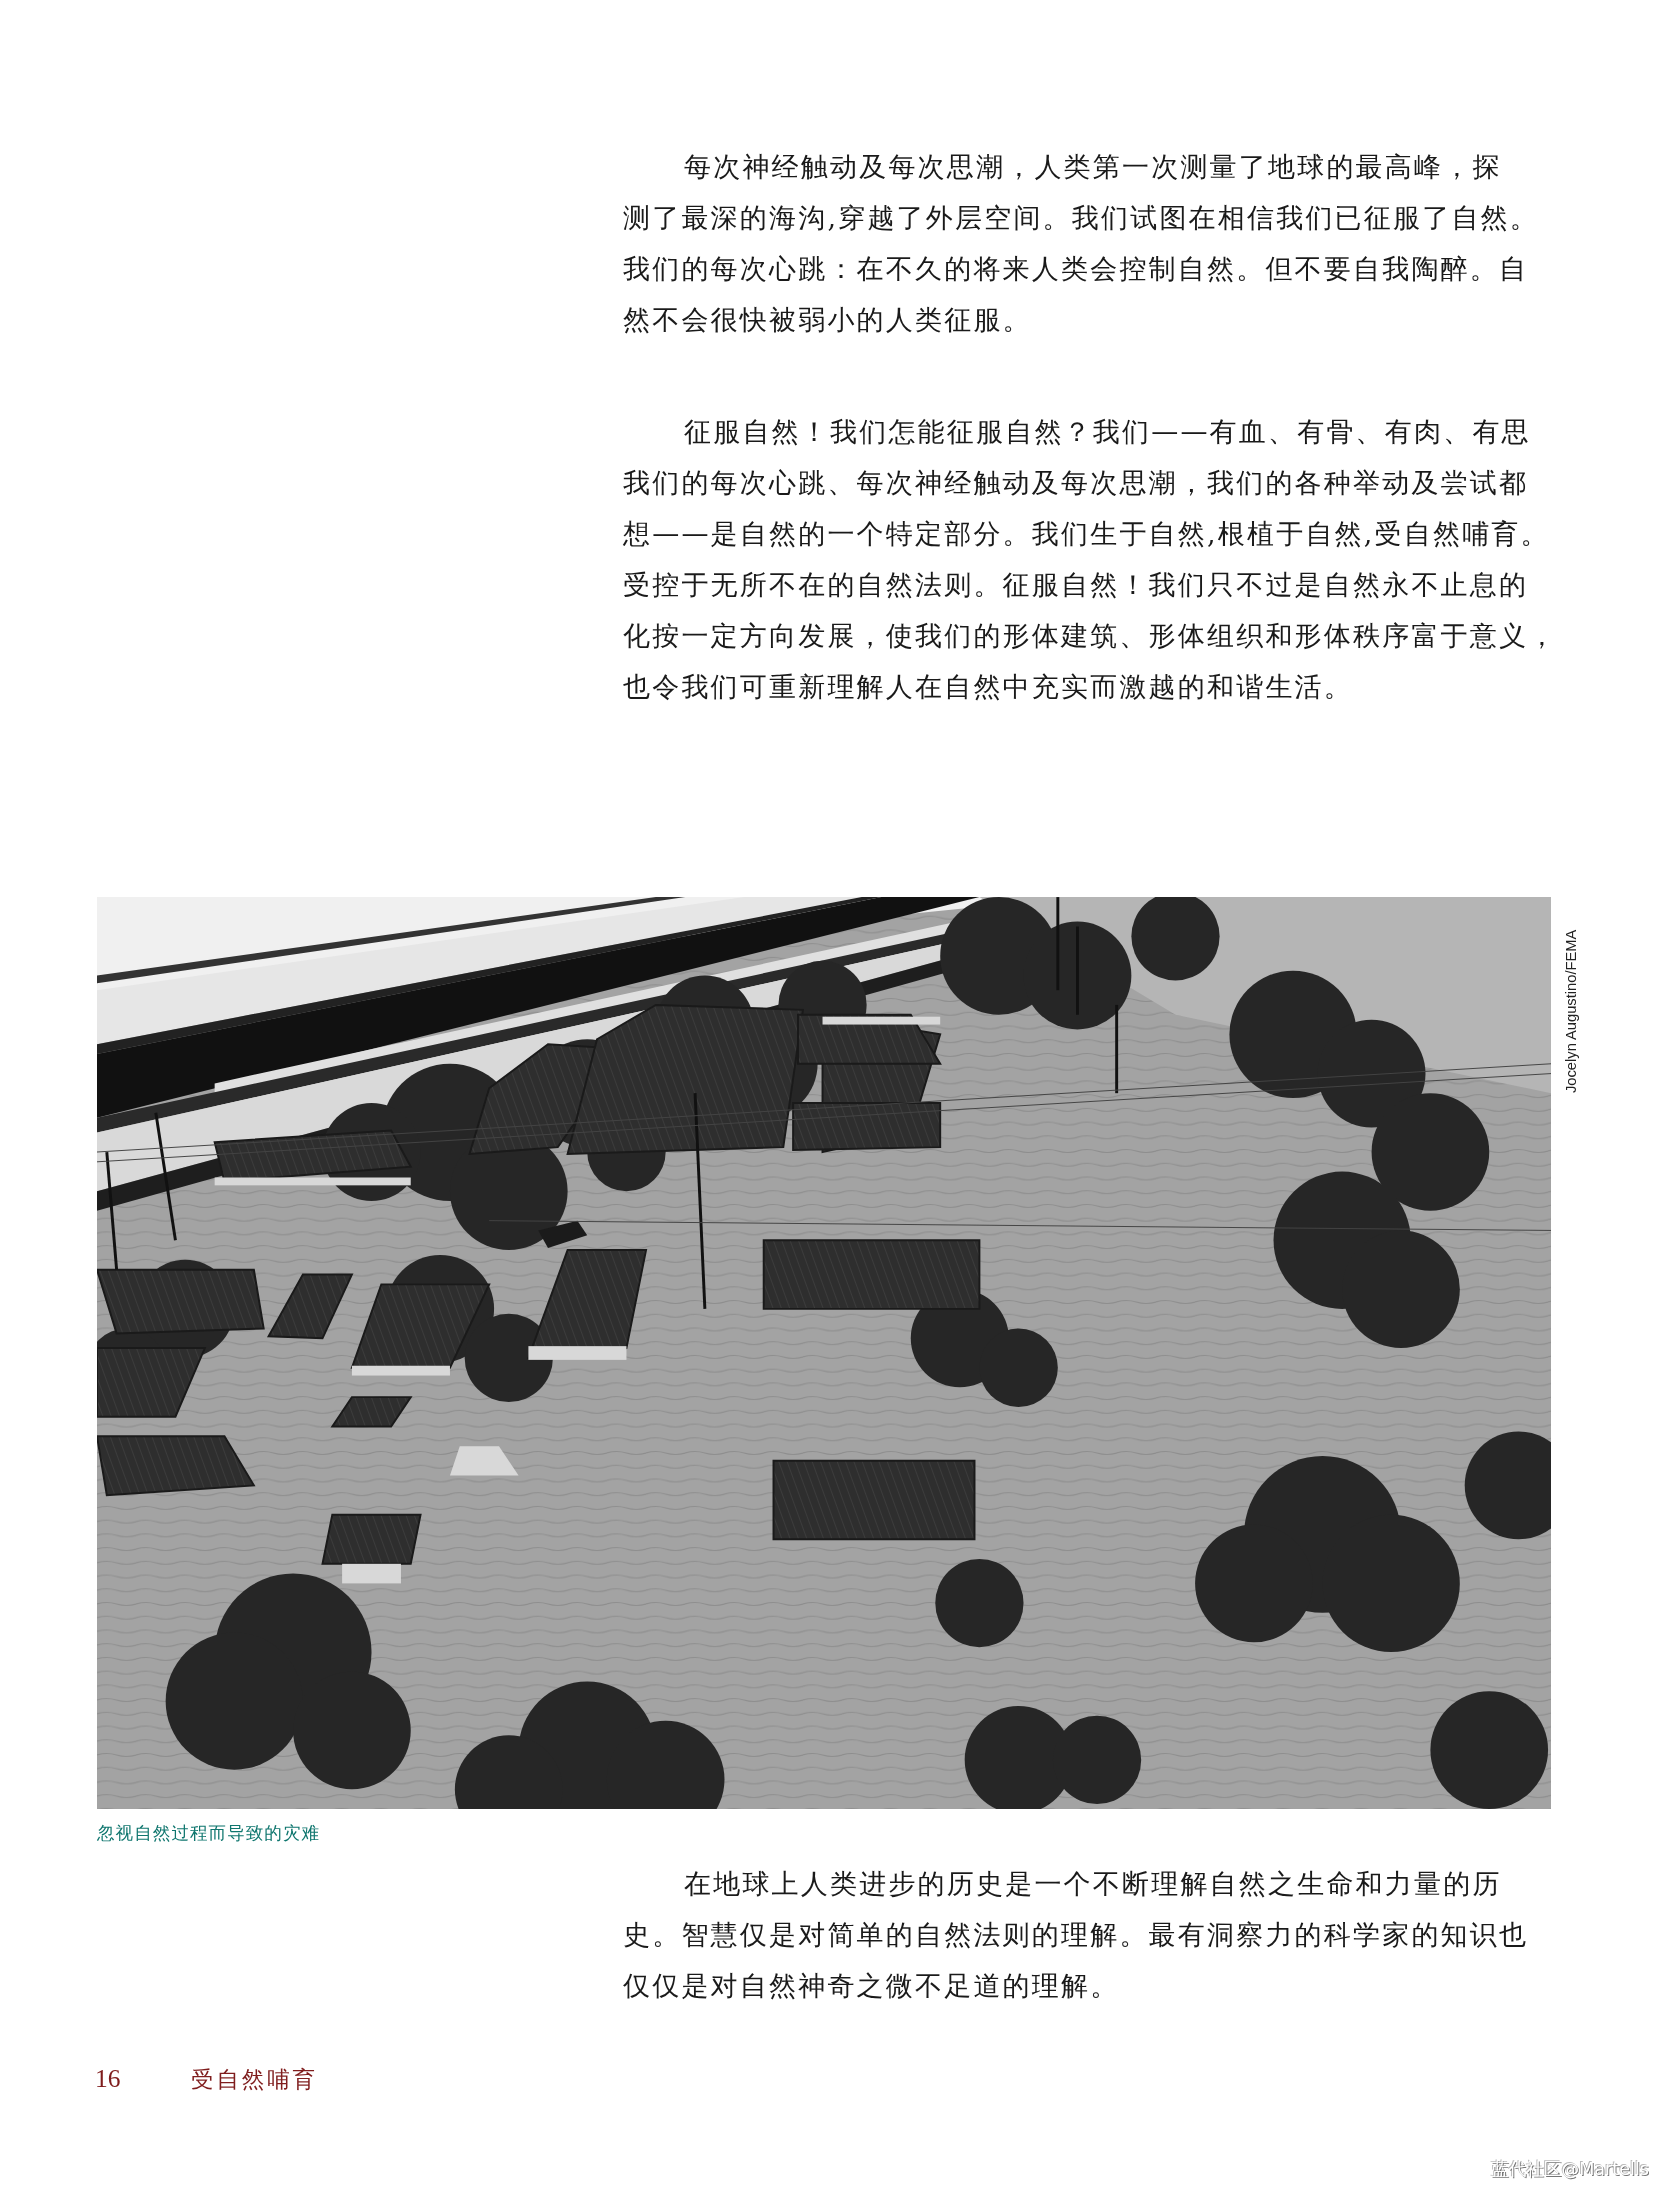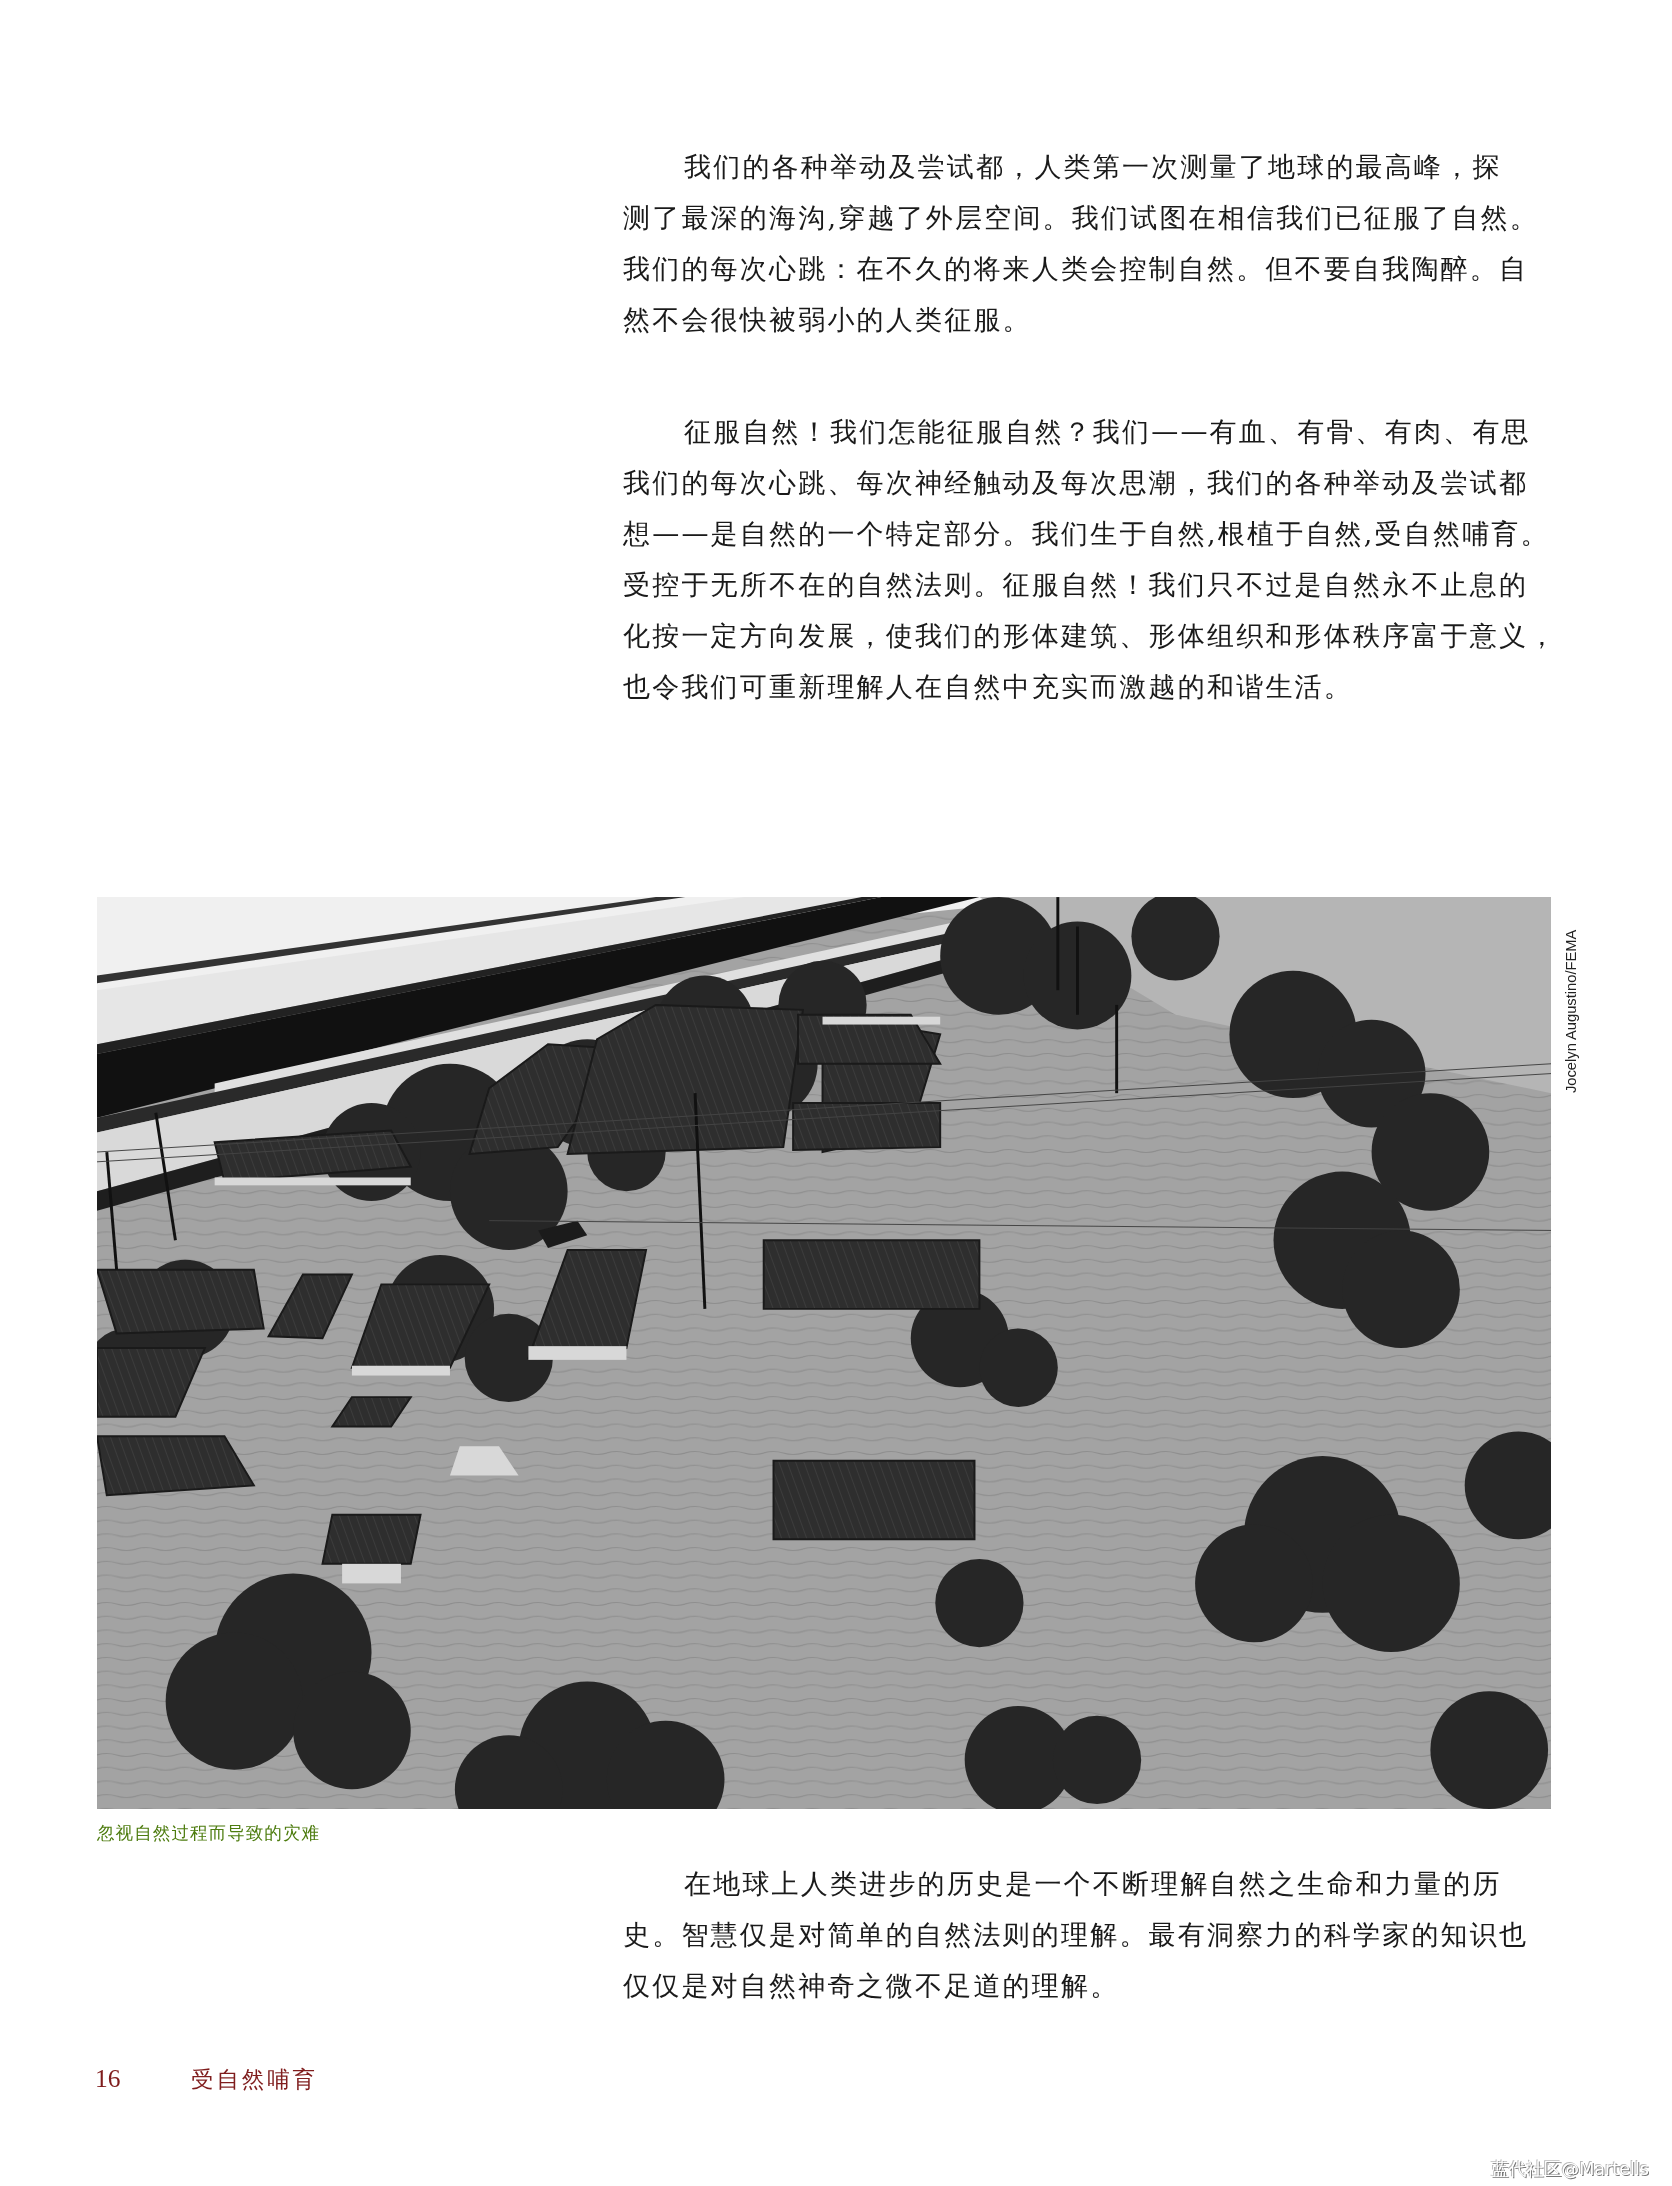--- a/index.html
+++ b/index.html
@@ -11,32 +11,32 @@
   .para .indent{padding-left:61px;}
   #p1{top:141px;}
   #p2{top:406px;}
   #p3{top:1858px;}
   .photo{position:absolute;left:97px;top:897px;width:1454px;height:912px;background:#9c9c9c;overflow:hidden;}
   .photo svg{display:block;}
   .credit{position:absolute;left:1558px;top:897px;width:25.5px;height:196px;}
   .credit span{position:absolute;left:50%;top:100%;transform-origin:0 0;transform:rotate(-90deg) translate(0,-50%);
        white-space:nowrap;font-family:"Liberation Sans",sans-serif;font-size:14.7px;color:#222;}
   .caption{position:absolute;left:97px;top:1821px;font-family:"DejaVu Sans","Liberation Sans",sans-serif;
-       font-size:17.6px;color:#4d7c0f;letter-spacing:1px;}
+       font-size:17.6px;color:#0f766e;letter-spacing:1px;}
   .footer{position:absolute;top:2064px;left:95px;font-size:23.5px;color:#7f1d1d;}
   .footer .num{font-family:"Liberation Serif",serif;font-size:25.5px;}
   .footer .title{position:absolute;left:96px;top:0;white-space:nowrap;letter-spacing:2.9px;font-size:22.5px;}
   .watermark{position:absolute;right:23px;bottom:5.9px;font-family:"DejaVu Sans",sans-serif;font-size:17.6px;
        color:#fff;text-shadow:1px 1px 0 #777,-1px -1px 0 #bbb;}
 </style>
 </head>
 <body>
 
 <div class="para" id="p1">
-  <span class="line indent">我们的各种举动及尝试都，人类第一次测量了地球的最高峰，探</span>
+  <span class="line indent">每次神经触动及每次思潮，人类第一次测量了地球的最高峰，探</span>
   <span class="line">测了最深的海沟,穿越了外层空间。我们试图在相信我们已征服了自然。</span>
   <span class="line">我们的每次心跳：在不久的将来人类会控制自然。但不要自我陶醉。自</span>
   <span class="line">然不会很快被弱小的人类征服。</span>
 </div>
 
 <div class="para" id="p2">
   <span class="line indent">征服自然！我们怎能征服自然？我们——有血、有骨、有肉、有思</span>
   <span class="line">我们的每次心跳、每次神经触动及每次思潮，我们的各种举动及尝试都</span>
   <span class="line">想——是自然的一个特定部分。我们生于自然,根植于自然,受自然哺育。</span>
   <span class="line">受控于无所不在的自然法则。征服自然！我们只不过是自然永不止息的</span>

